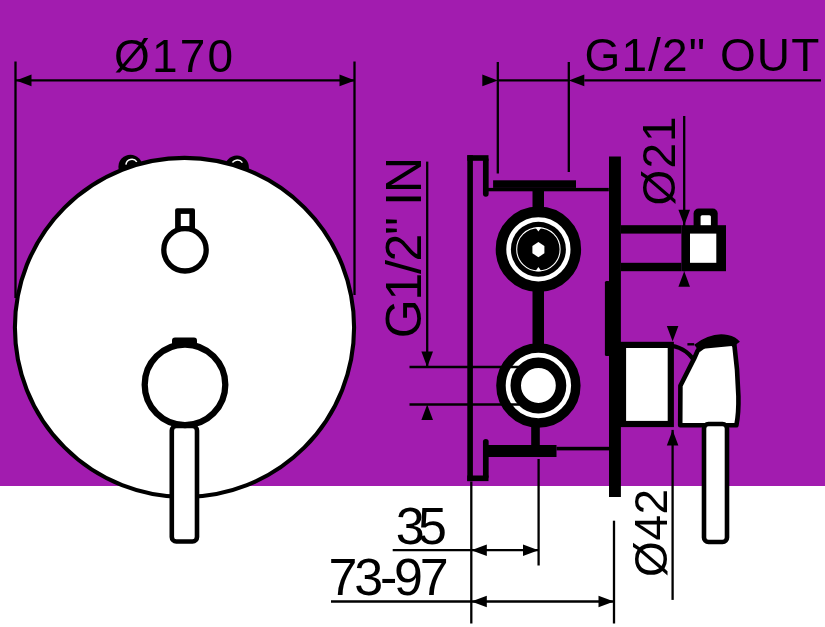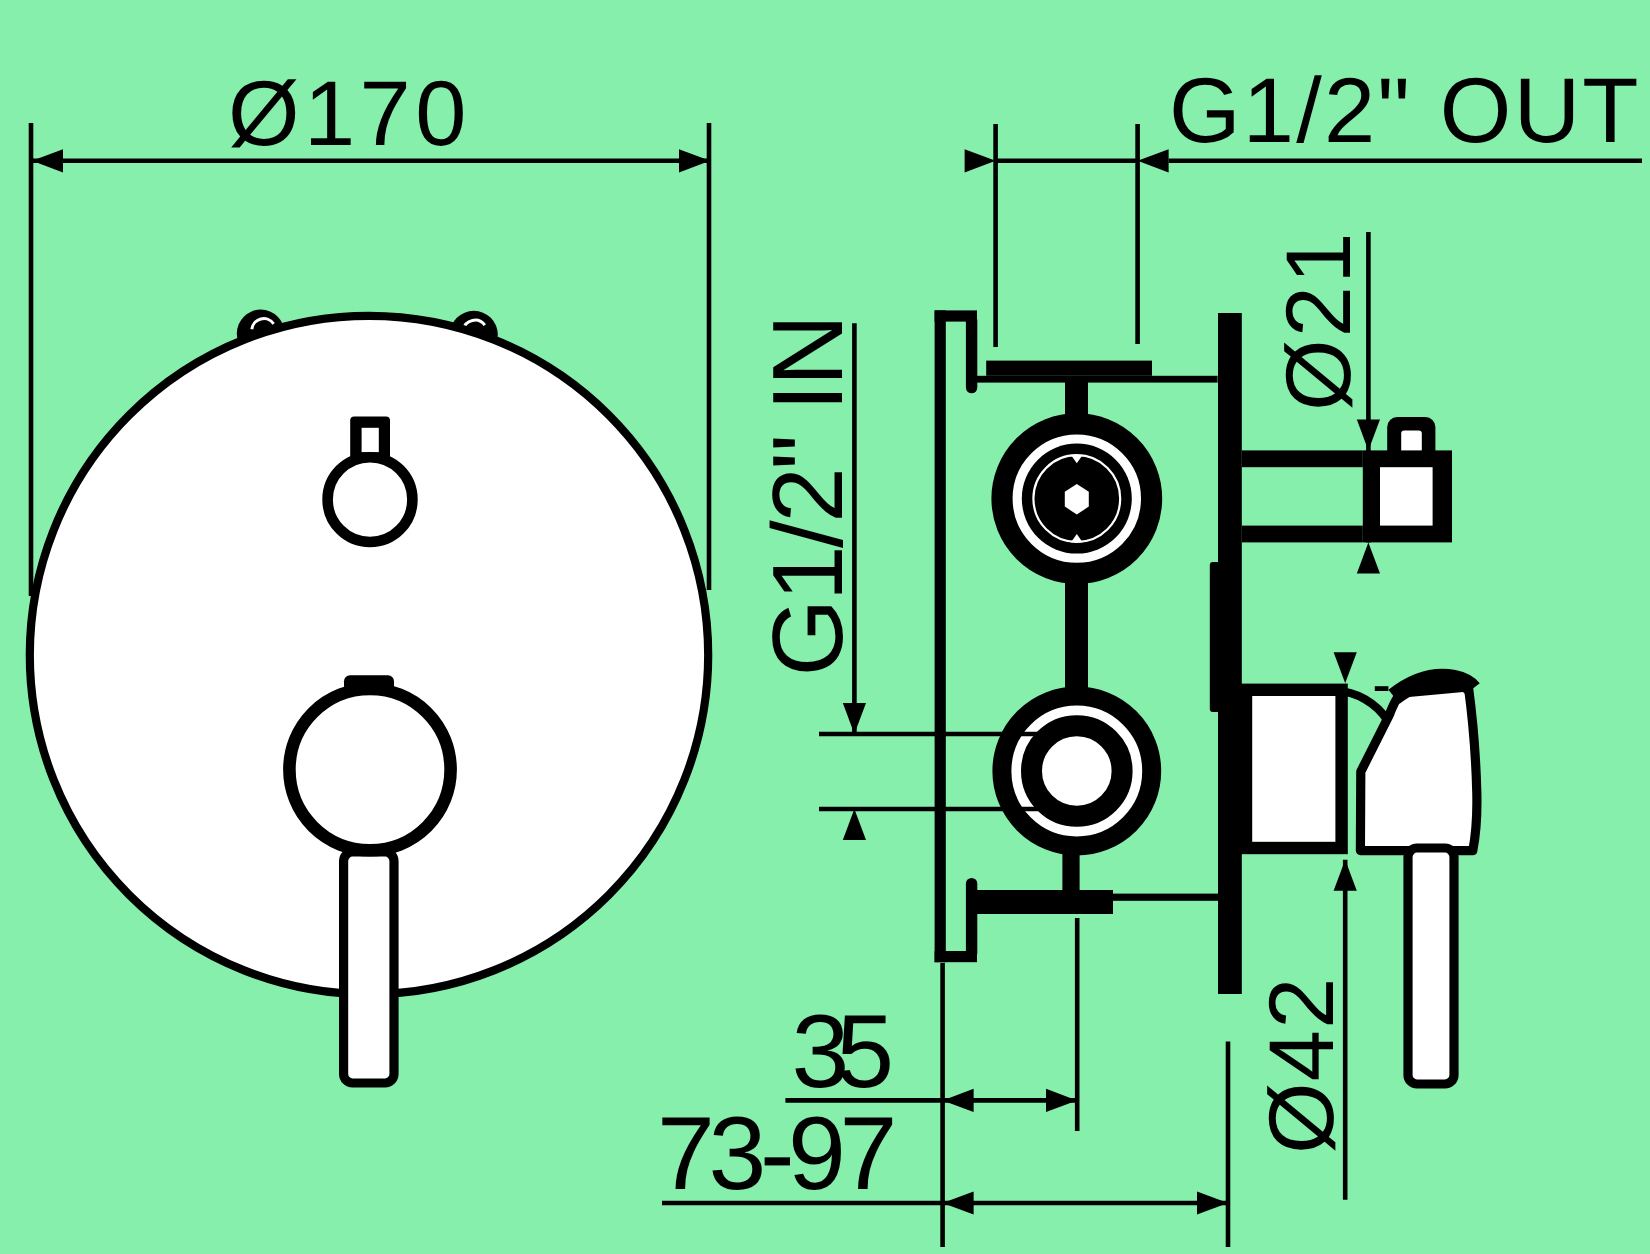--- a/index.html
+++ b/index.html
@@ -1,17 +1,17 @@
 <!DOCTYPE html>
 <html><head>
 <meta charset="utf-8">
 <style>
   html,body{margin:0;padding:0;background:#ffffff;}
   body{width:825px;height:627px;overflow:hidden;}
-  .stage{position:relative;width:825px;height:627px;background:#86efac;}
+  .stage{position:relative;width:825px;height:486px;background:#a21caf;}
   svg{display:block;}
   text{font-family:"Liberation Sans","DejaVu Sans",sans-serif;fill:#000;letter-spacing:0.8px;}
 </style>
 </head>
 <body>
 
 <div class="stage">
 <svg width="825" height="627" viewBox="0 0 825 627">
 
   <g>

